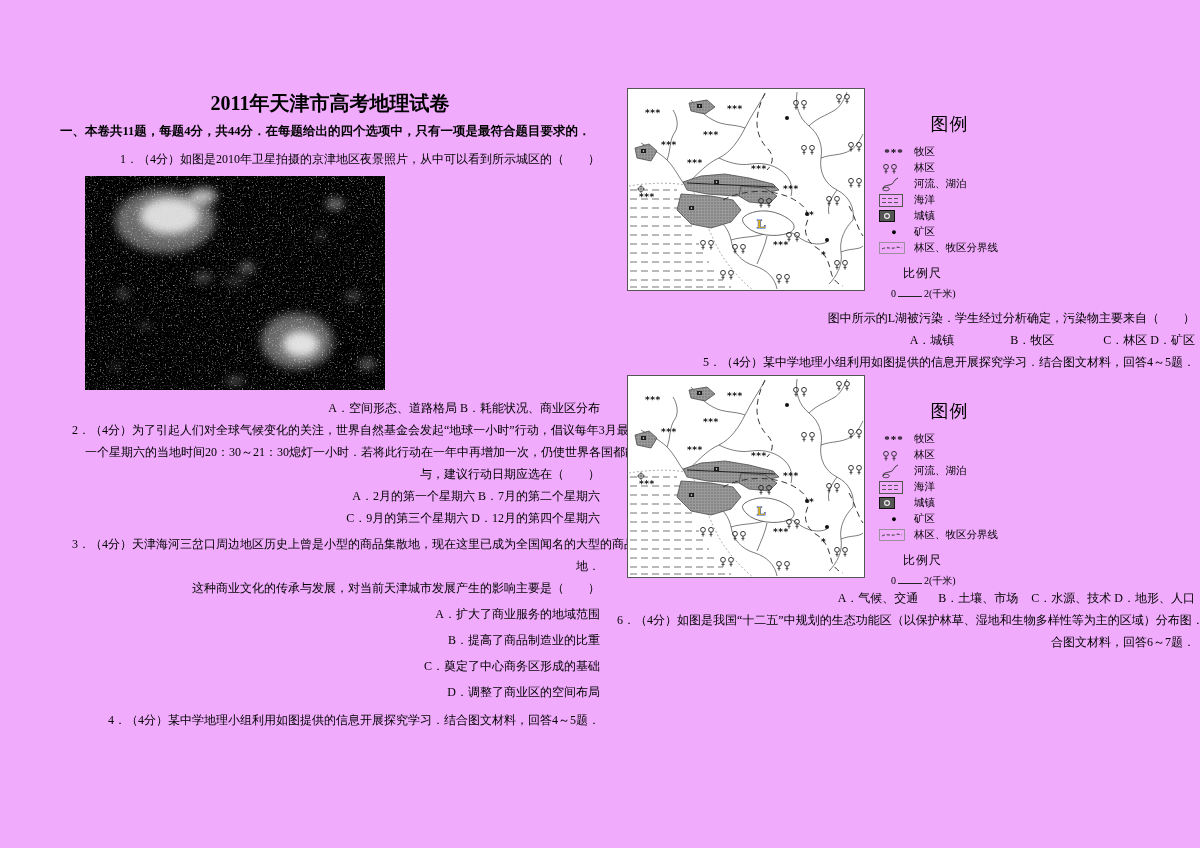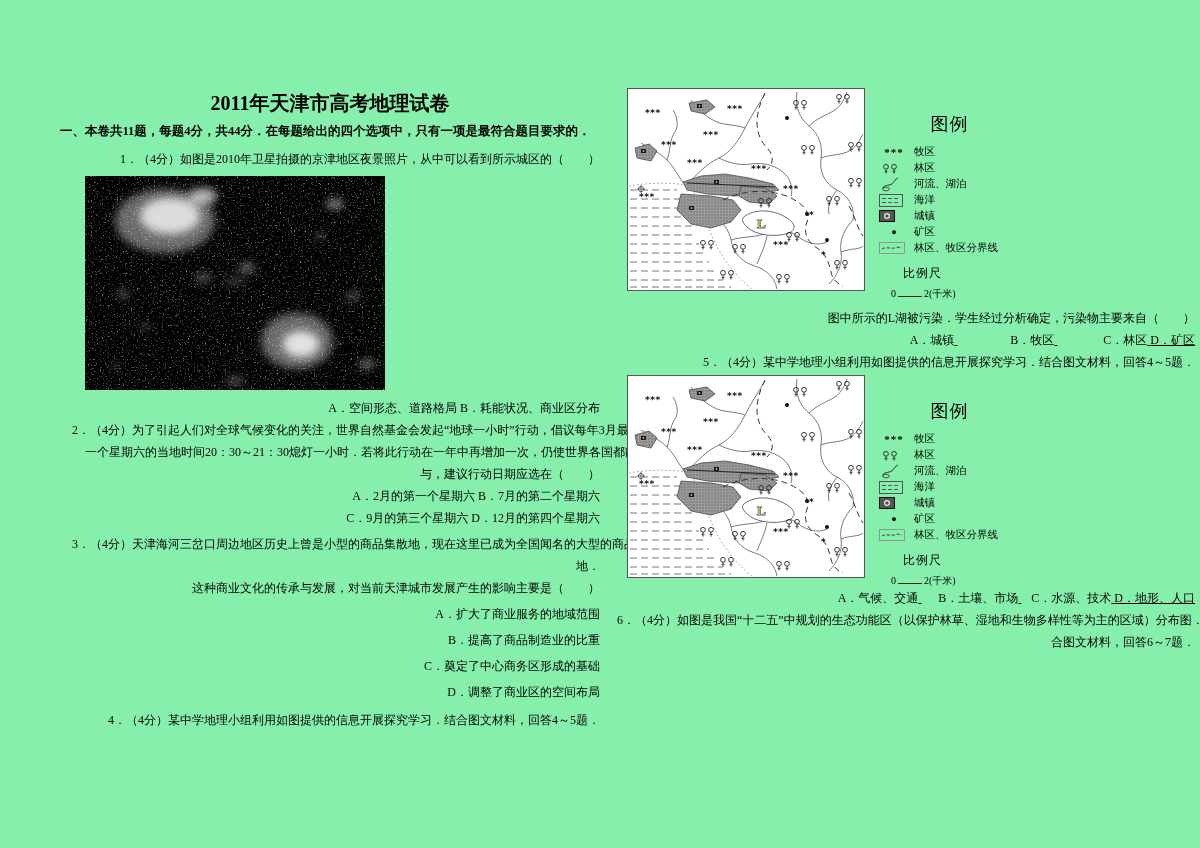--- a/index.html
+++ b/index.html
@@ -1,38 +1,38 @@
 <!DOCTYPE html>
 <html><head>
 <meta charset="utf-8">
 <style>
   html,body { margin:0; padding:0; background:#fff; }
   .page {
-    position:relative; width:1200px; height:848px; background:#86efac;
+    position:relative; width:1200px; height:848px; background:#f0abfc;
     font-family:"Liberation Serif","DejaVu Serif",serif; color:#000;
     overflow:hidden;
   }
   .doc-title {
     position:absolute; left:60px; top:90px; width:540px;
     text-align:center; font-size:20px; font-weight:bold; white-space:nowrap;
   }
   .instructions {
     position:absolute; left:60px; top:121px; width:560px;
     font-size:12.5px; font-weight:bold; line-height:20px; white-space:nowrap;
   }
   .col-left  { position:absolute; left:60px;  top:148px; width:540px; font-size:12px; }
   .col-right { position:absolute; left:605px; top:88px;  width:590px; font-size:12px; }
   .ln { height:22px; line-height:22px; white-space:nowrap;text-align:right; }
   .q    { padding-left:12px; }
   .wrap { padding-left:25px; }
   .wrap14 { padding-left:14px; }
   .wrap24 { padding-left:24px; }
   .optrow { padding-left:25px; }
   .optrow .o1 { display:inline-block; width:205px;margin-left:30px; }
-  .optrow4 { padding-left:14px;text-decoration:underline; }
+  .optrow4 { padding-left:14px; }
   .optrow4 .oa { display:inline-block; width:97px; }
   .optrow4 .ob { display:inline-block; width:97px; }
   .optrow4 .oc { display:inline-block; width:90px; }
   .mt4 { margin-top:4px; } .mt6 { margin-top:6px; } .mt7 { margin-top:7px; }
   .mt2 { margin-top:2px; } .mt8 { margin-top:8px; }
   .sat-wrap { margin:6px 0 0 25px; width:300px; height:214px; line-height:0; }
   
   .figure { display:flex; align-items:flex-start; margin-left:22px; }
   .map-svg { flex:none; }
   .legend { margin-left:14px; padding-top:24px; flex:none; }

